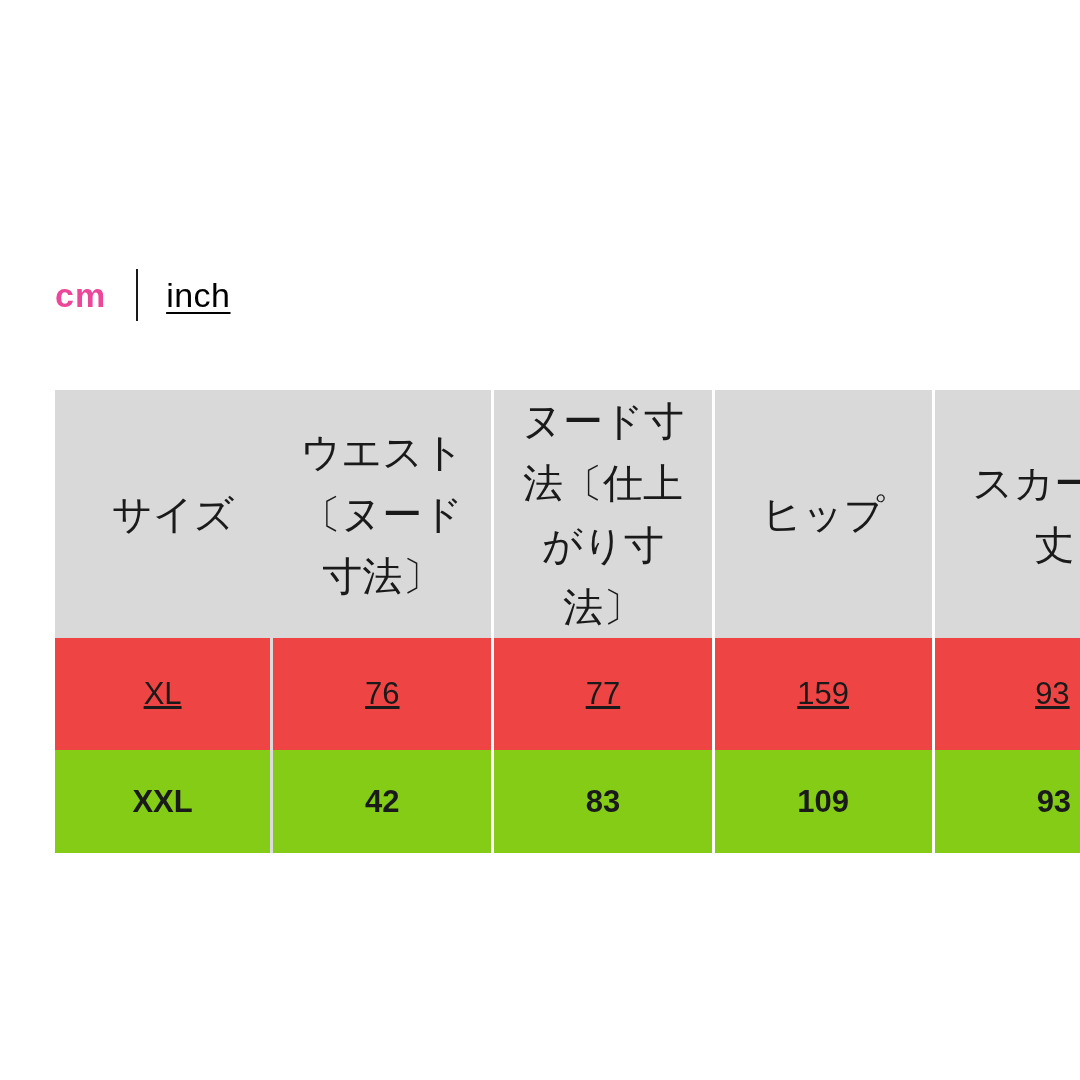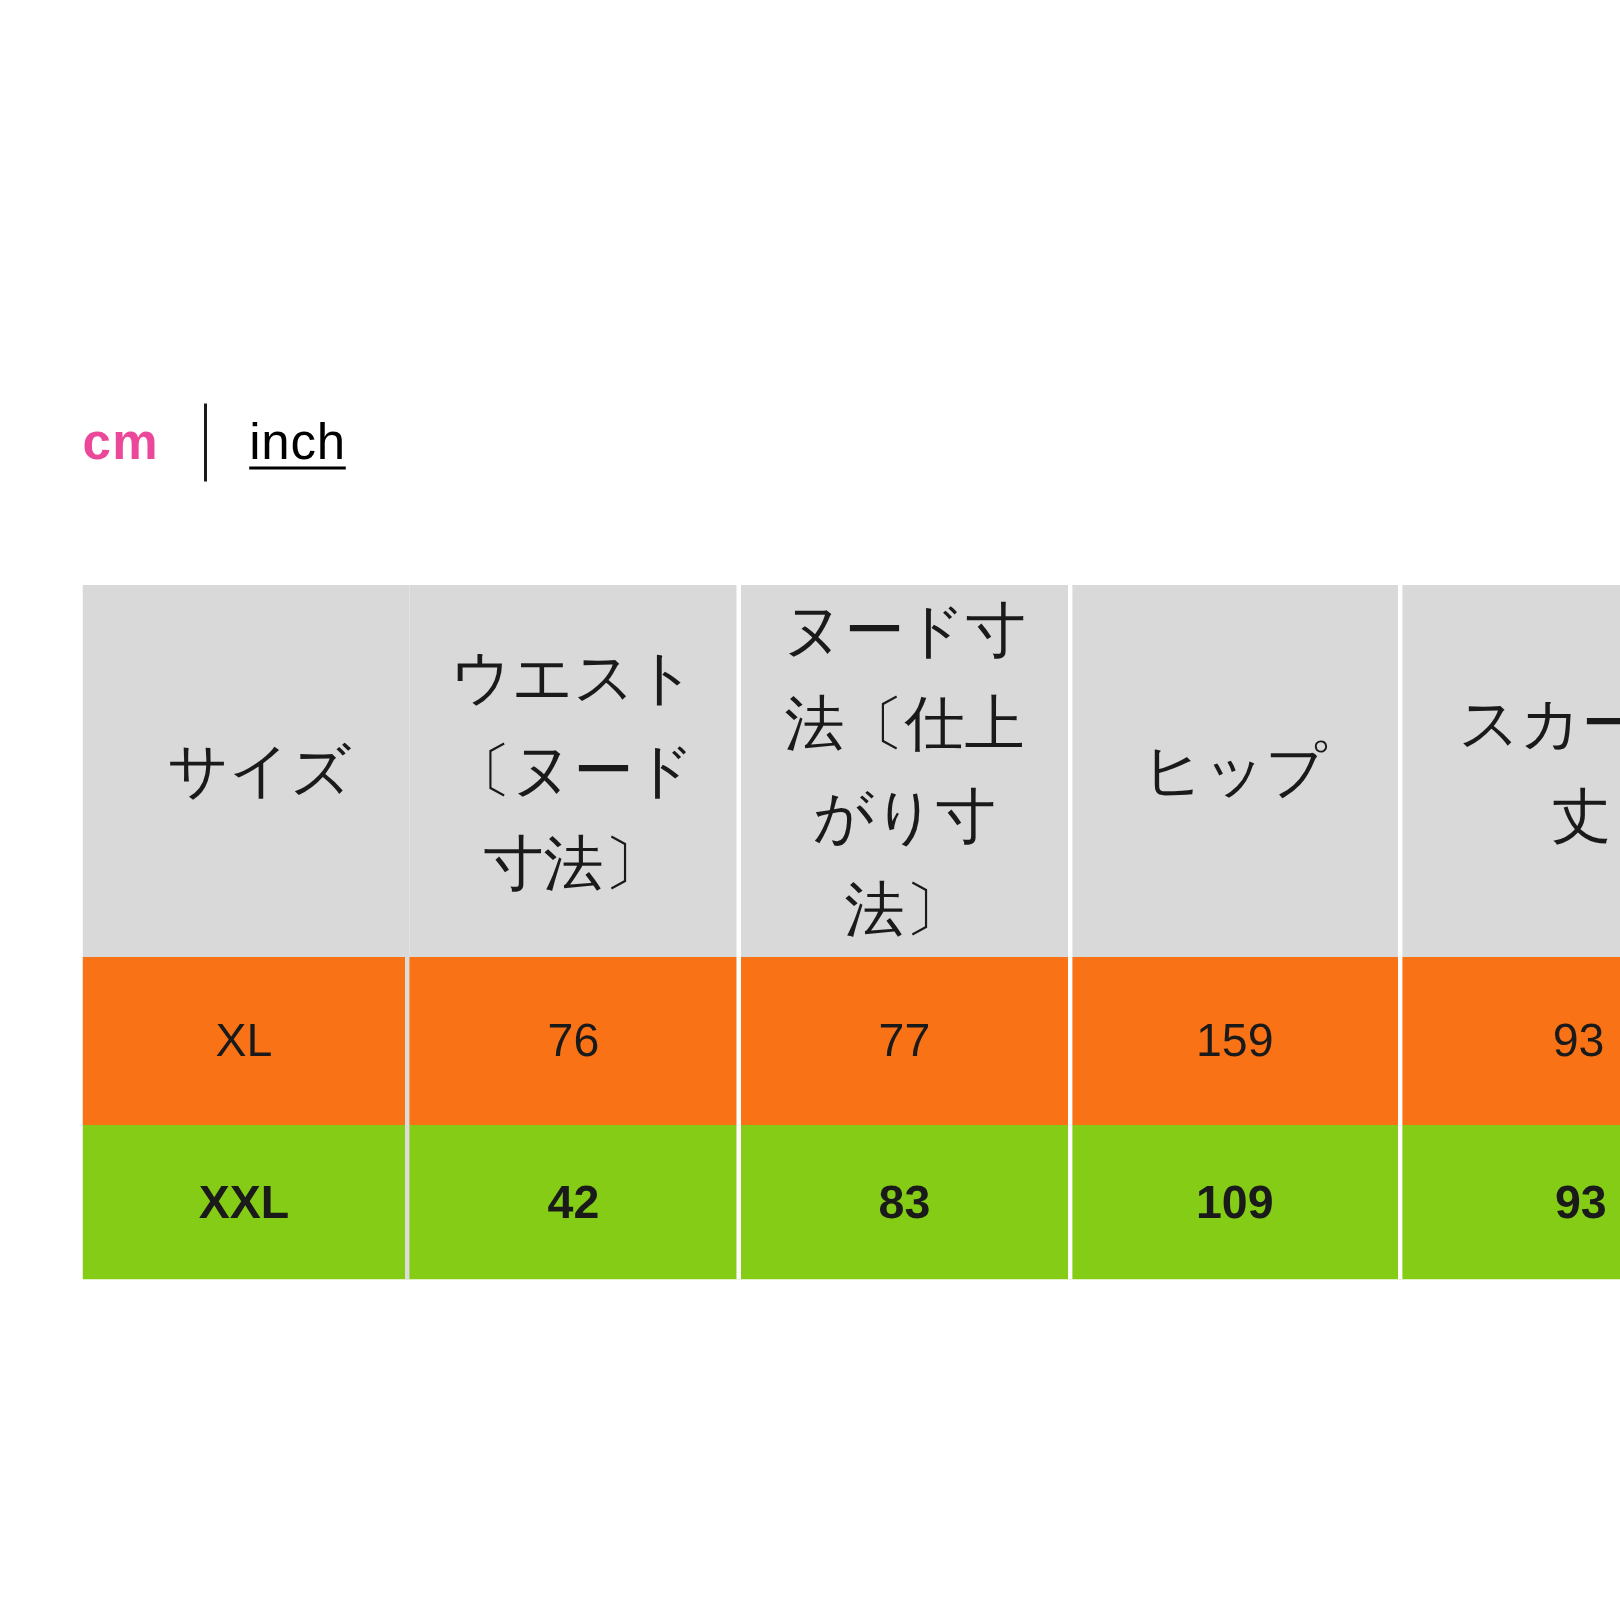--- a/index.html
+++ b/index.html
@@ -97,23 +97,24 @@
   tbody td {
     text-align: center;
     vertical-align: middle;
     font-size: 31px;
     color: #1a1a1a;
     padding: 0 14px;
     box-sizing: border-box;
     border-right: 3px solid transparent;
   }
   tbody tr.row-normal td {
-    background: #f97316;
+    background: #ef4444;
     height: 112px;
     font-weight: 400;
+    text-decoration: underline;
   }
   tbody tr.row-active td {
     background: #84cc16;
     height: 103px;
     font-weight: 700;
   }
   tbody tr.row-normal td.td-size {
     border-right: 3px solid #dcdcdc;
   }
   tbody tr.row-active td.td-size {

